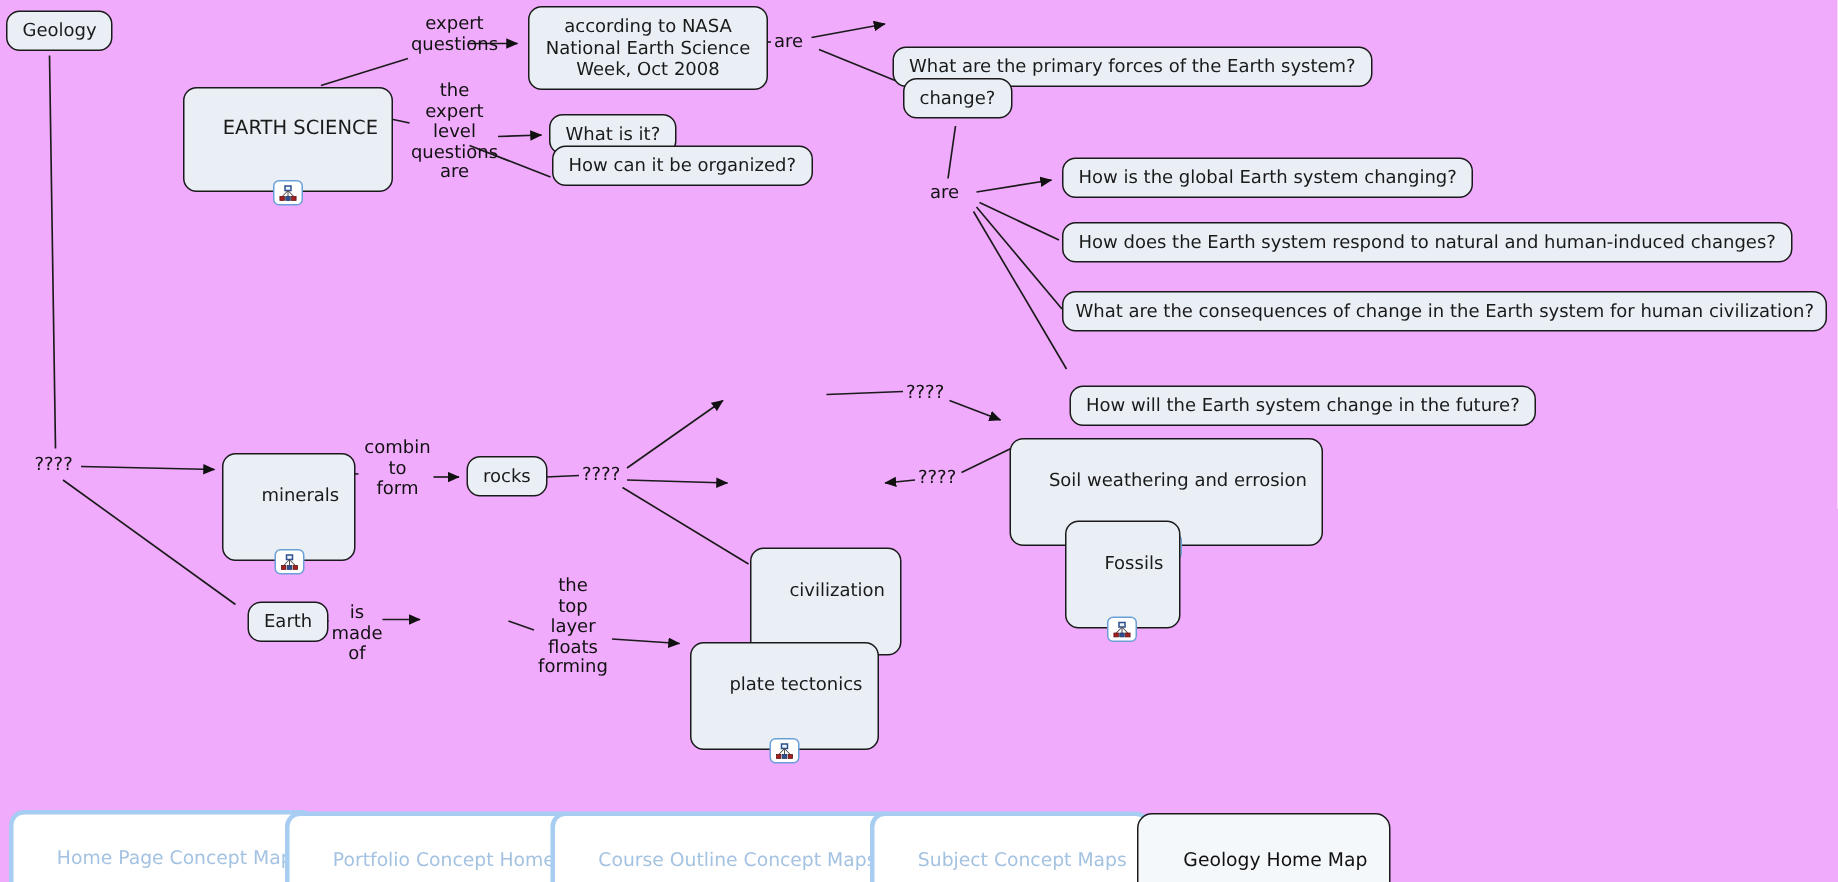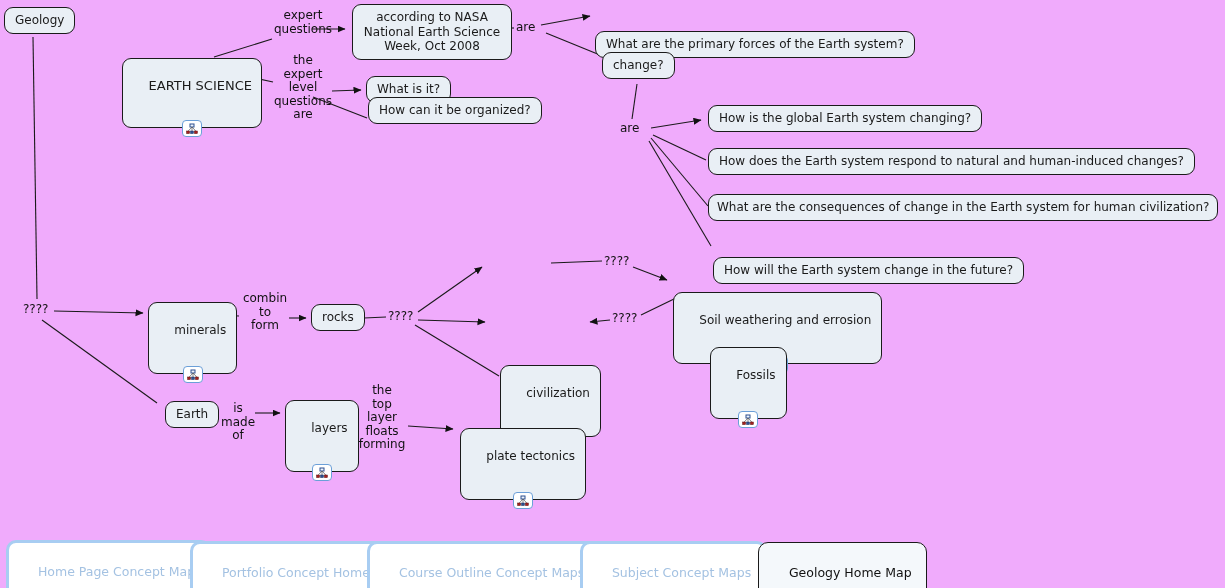--- a/index.html
+++ b/index.html
@@ -142,26 +142,20 @@
 
   <div class="node" style="left:710px;top:347px;">
     <span>Fossils</span>
     <span class="cmap-icon"><svg width="14" height="12">
           <use href="#cmap-glyph"></use>
         </svg></span>
   </div>
 
   <div class="node" style="left:155px;top:401px;margin-left:10px;">Earth</div>
 
-  <div class="node" style="left:285px;top:400px;">
-    <span>layers</span>
-    <span class="cmap-icon"><svg width="14" height="12">
-          <use href="#cmap-glyph"></use>
-        </svg></span>
-  </div>
 
   <div class="node" style="left:460px;top:428px;">
     <span>plate tectonics</span>
     <span class="cmap-icon"><svg width="14" height="12">
           <use href="#cmap-glyph"></use>
         </svg></span>
   </div>
 
   <div class="lbl" style="left:268px;top:9px;width:70px;">expert
 questions</div>

